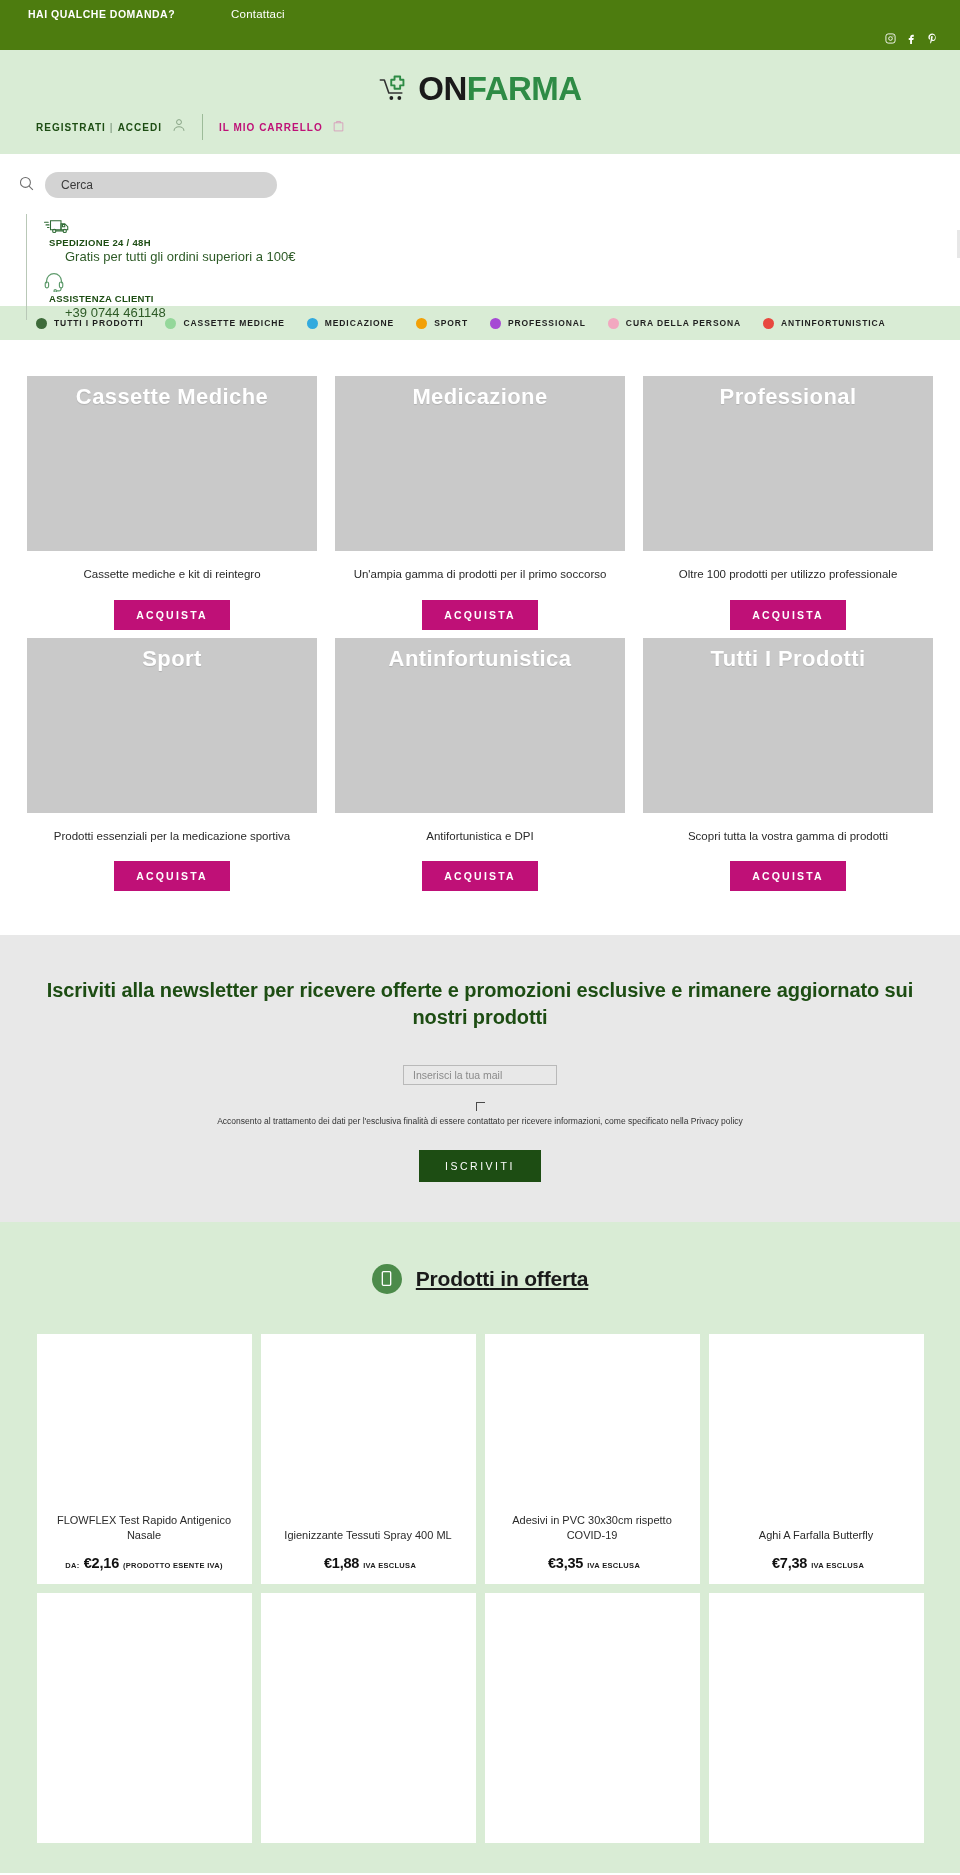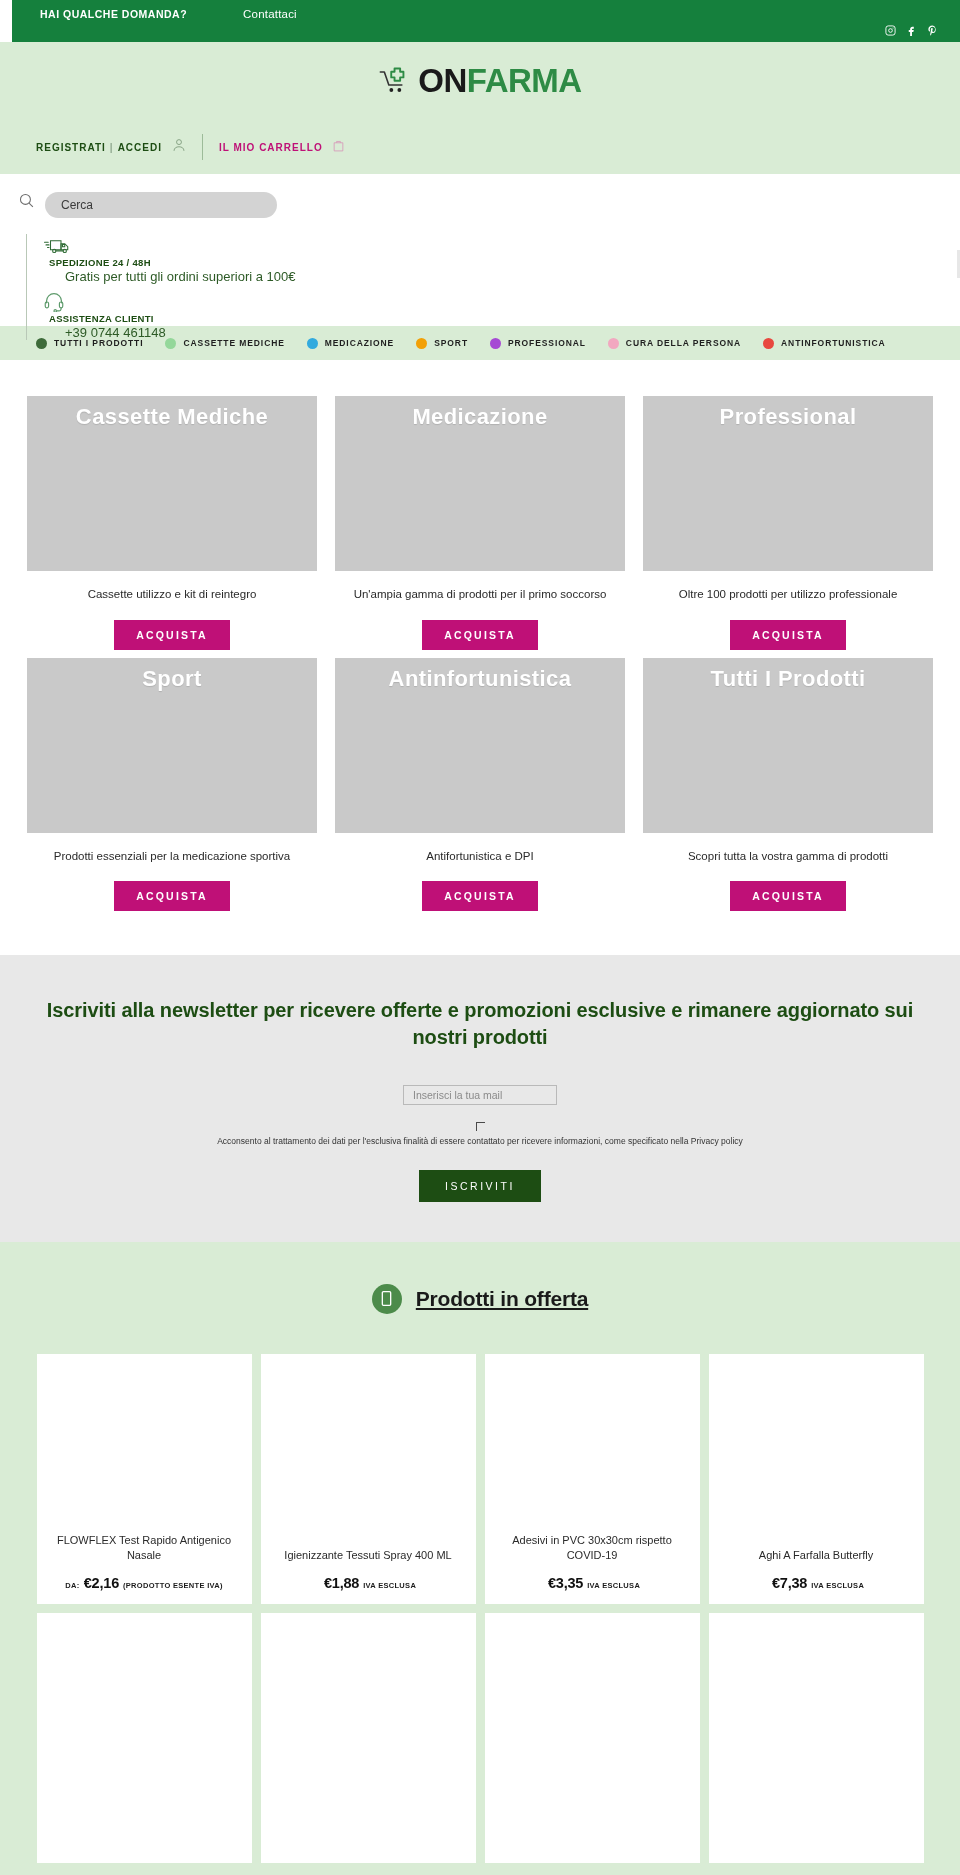--- a/index.html
+++ b/index.html
@@ -6,27 +6,26 @@
   html, body {
     width: 960px;
     background: #ffffff;
     font-family: "Liberation Sans", sans-serif;
     -webkit-font-smoothing: antialiased;
   }
   body { width: 960px; overflow-x: hidden; }
 
   
   .topbar {
-    background: #15803d;
-    height: 42px;
+    background: #4d7c0f;
+    height: 50px;
     position: relative;
     display: flex;
     align-items: flex-start;
     padding-top: 8px;
-    margin-left: 12px;
   }
   .topbar-links {
     display: flex;
     align-items: center;
     gap: 56px;
     margin-left: 28px;
   }
   .topbar-links a {
     color: #ffffff;
     font-size: 10.5px;
@@ -48,21 +47,21 @@
     color: #ffffff;
     font-size: 11px;
     line-height: 1;
     display: inline-block;
   }
   .social svg { display:block; }
 
   
   .logoband {
     background: #d9ecd5;
-    height: 132px;
+    height: 104px;
     position: relative;
   }
   .logo {
     position: absolute;
     left: 50%;
     top: 22px;
     transform: translateX(-50%);
     display: flex;
     align-items: center;
     gap: 6px;
@@ -109,20 +108,21 @@
 
   
   .searchband {
     background: #ffffff;
     padding: 18px 0 0 0;
     position: relative;
     height: 152px;
   }
   .search-row {
     display: flex;
+    align-items: center;
     margin-left: 18px;
   }
   .search-icon { margin-right: 10px; }
   .search-input {
     width: 232px;
     height: 26px;
     border: none;
     border-radius: 13px;
     background: #d3d3d3;
     padding: 0 16px;
@@ -504,21 +504,21 @@
     <a class="catitem" href="#">
       <span class="catdot" style="background: rgb(232, 72, 63);"></span>
       <span class="catlabel">ANTINFORTUNISTICA</span>
     </a>
   </div>
 
 <div class="cards-section">
   <div class="cards-grid" id="cardsgrid">
       <div class="ccard"><div class="ccard-img">
           <div class="ccard-title">Cassette Mediche</div>
-        </div><div class="ccard-desc">Cassette utilizzo e kit di reintegro</div><button class="buy-btn">ACQUISTA</button></div>
+        </div><div class="ccard-desc">Cassette mediche e kit di reintegro</div><button class="buy-btn">ACQUISTA</button></div>
       <div class="ccard"><div class="ccard-img">
           <div class="ccard-title">Medicazione</div>
         </div><div class="ccard-desc">Un'ampia gamma di prodotti per il primo soccorso</div><button class="buy-btn">ACQUISTA</button></div>
       <div class="ccard"><div class="ccard-img">
           <div class="ccard-title">Professional</div>
         </div><div class="ccard-desc">Oltre 100 prodotti per utilizzo professionale</div><button class="buy-btn">ACQUISTA</button></div>
       <div class="ccard"><div class="ccard-img">
           <div class="ccard-title">Sport</div>
         </div><div class="ccard-desc">Prodotti essenziali per la medicazione sportiva</div><button class="buy-btn">ACQUISTA</button></div>
       <div class="ccard"><div class="ccard-img">

